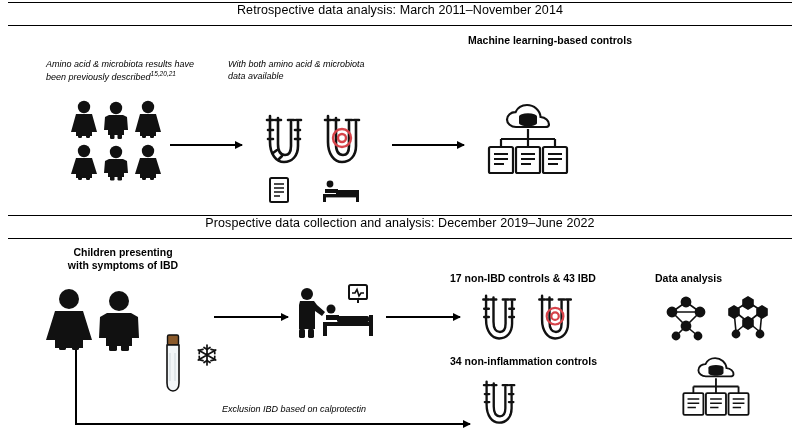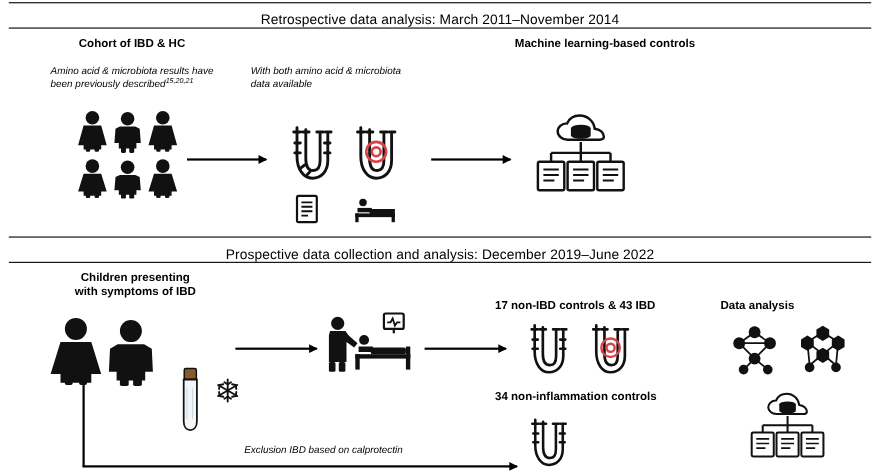--- a/index.html
+++ b/index.html
@@ -23,21 +23,21 @@
 
   
   .banner {
     position: absolute;
     left: 8px;
     width: 784px;
     height: 22px;
     border-top: 1.4px solid #000;
     border-bottom: 1.4px solid #000;
     display: flex;
-    align-items: flex-end;
+    align-items: flex-start;
     justify-content: center;
     font-size: 12.5px;
     letter-spacing: 0.1px;
   }
   #banner-retro { top: 2px; }
   #banner-pros  { top: 215px; }
 
   
   .col-title {
     position: absolute;
@@ -95,21 +95,20 @@
 </style>
 </head>
 <body>
 
 <div class="stage">
 
   <div class="banner" id="banner-retro">
     <span>Retrospective data analysis: March 2011–November 2014</span>
   </div>
 
-  <div class="col-title" style="left:40px; top:34px; width:160px;">Cohort of IBD &amp; HC</div>
 
   <div class="col-sub" style="left:46px; top:58px; width:160px;">
     <span>Amino acid &amp; microbiota results have been previously described</span><span class="sup">15,20,21</span>
   </div>
 
   <div class="col-sub" style="left:228px; top:58px; width:150px;">With both amino acid &amp; microbiota data available</div>
 
   <div class="col-title" style="left:450px; top:34px; width:200px;">Machine learning-based controls</div>
 
   <div class="icon" style="left:70px; top:100px;">

